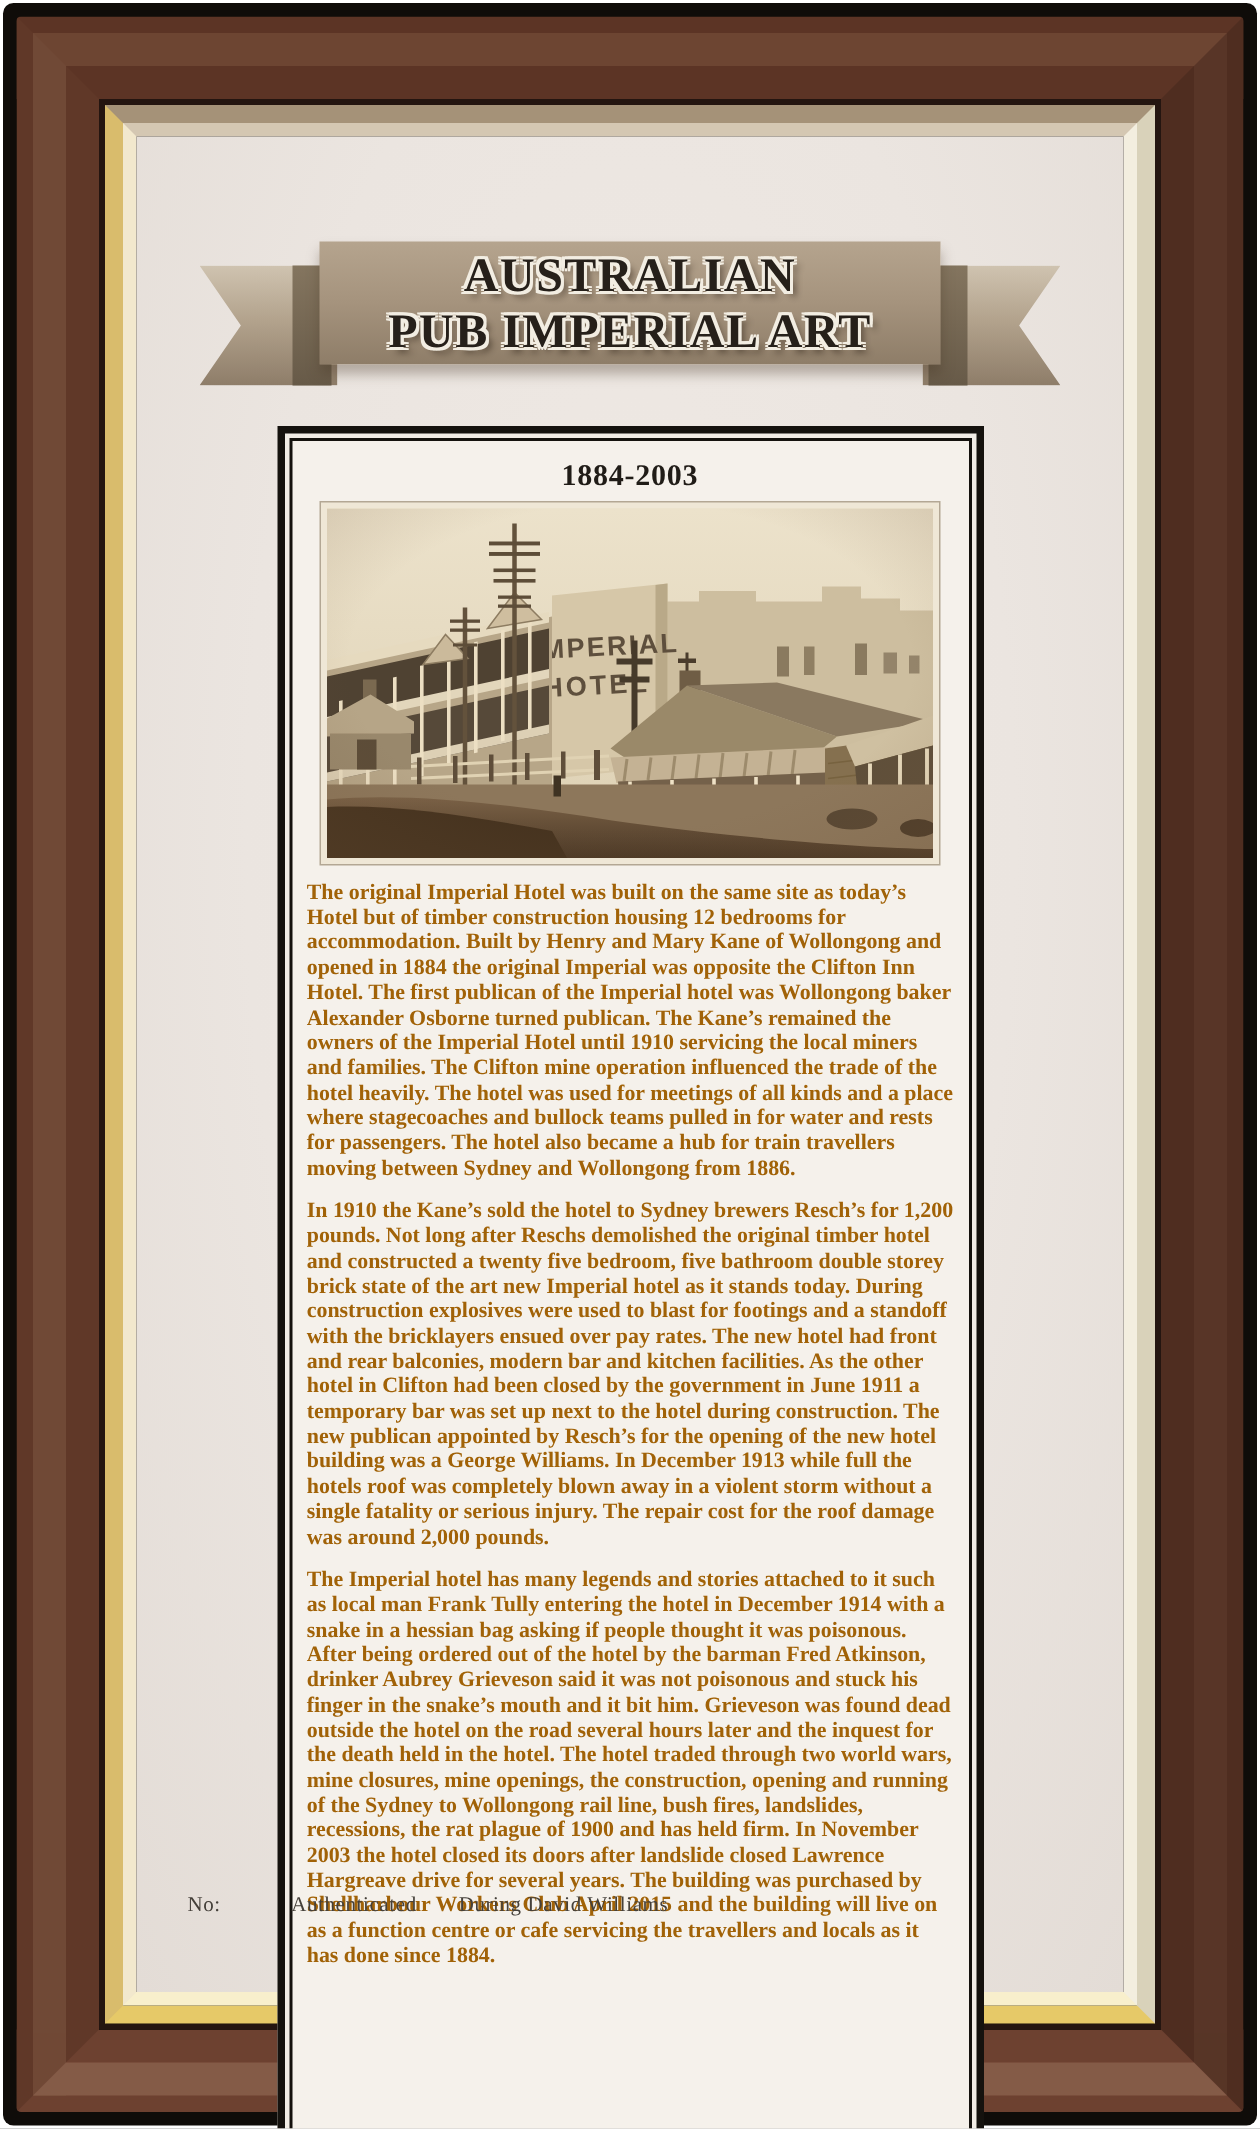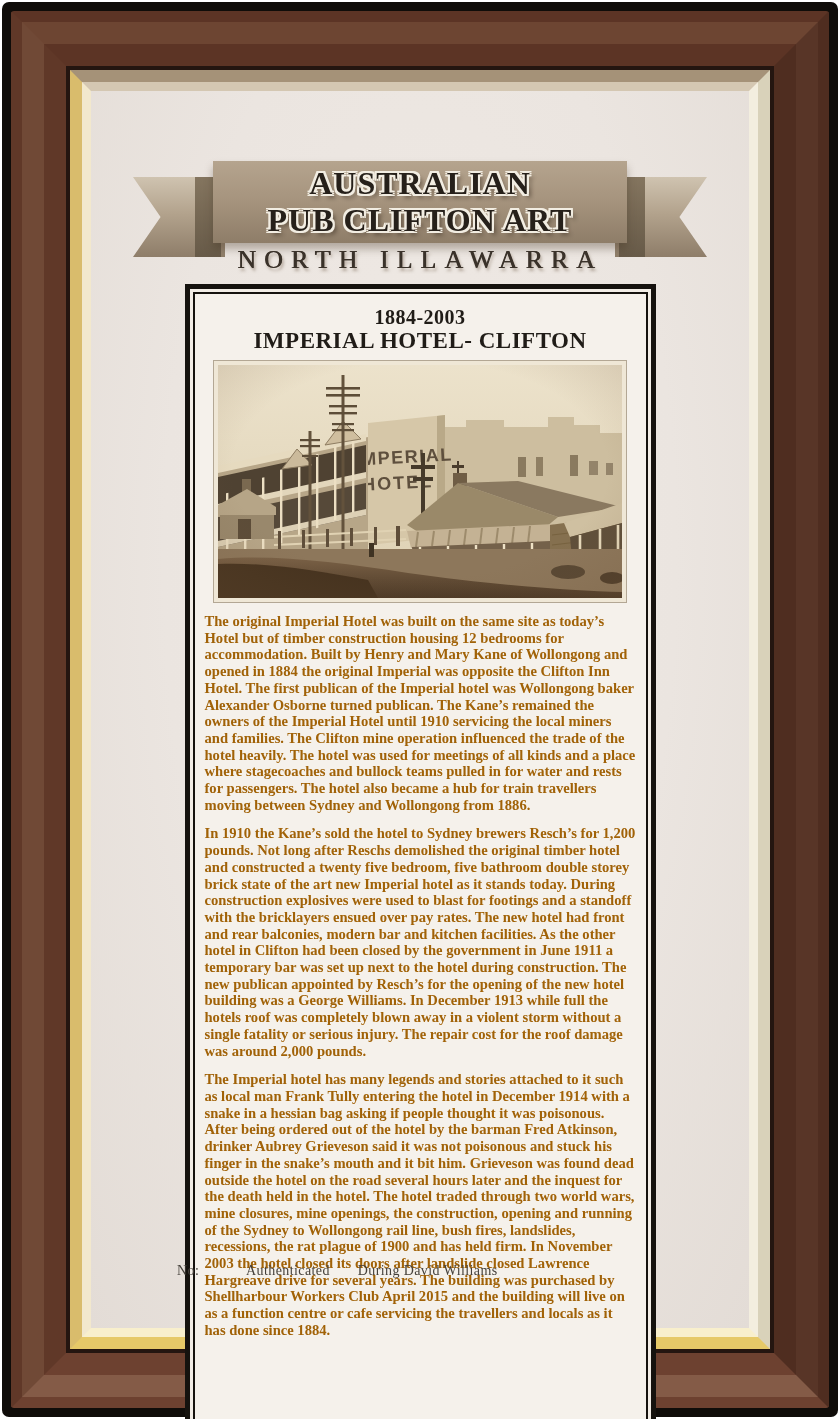--- a/index.html
+++ b/index.html
@@ -54,21 +54,21 @@
   .plaque-title{text-align:center;font-weight:bold;font-size:23px;line-height:26px;color:#201c17;letter-spacing:.5px;}
   
   .photo{display:block;width:404px;height:233px;margin:7px auto 0 auto;
       border:4px solid #efe7d6;outline:1px solid #b3a794;background:#e8dec7;}
   
   .body-text{margin:11px 1px 0 1px;}
   .body-text p{margin:0 0 12px 0;font-weight:bold;font-size:14.6px;line-height:16.7px;
       color:#a16207;text-align:left;}
   
   .auth-row{position:absolute;left:0;top:1172px;width:100%;font-size:14px;color:#45403a;letter-spacing:.4px;}
-  .auth-row .no-label{margin-left:86px;}
+  .auth-row .no-label{margin-left:34px;}
   .auth-row .auth-label{margin-left:43px;margin-top:36px;}
   .auth-row .auth-name{margin-left:24px;}
 </style>
 </head>
 <body>
 
 <div class="stage">
   <div class="frame-black"></div>
   <div class="frame-wood"></div>
   <div class="frame-darkline"></div>
@@ -77,29 +77,27 @@
 
   <div class="mat">
 
     <div class="banner">
       <div class="ribbon-tail left"></div>
       <div class="ribbon-tail right"></div>
       <div class="ribbon-fold left"></div>
       <div class="ribbon-fold right"></div>
       <div class="ribbon-band">
         <div class="bline">AUSTRALIAN</div>
-        <div class="bline">PUB CLIFTON ART</div>
+        <div class="bline">PUB IMPERIAL ART</div>
       </div>
-      <div class="subtitle">NORTH ILLAWARRA</div>
     </div>
 
     <div class="plaque">
       <div class="plaque-inner">
         <div class="years">1884-2003</div>
-        <div class="plaque-title">IMPERIAL HOTEL- CLIFTON</div>
 
         <svg class="photo" viewBox="0 0 404 233" xmlns="http://www.w3.org/2000/svg">
           <defs>
             <linearGradient id="sky" x1="0" y1="0" x2="0" y2="1">
               <stop offset="0" stop-color="#ece2cb"></stop>
                 <stop offset="1" stop-color="#ddd0b3"></stop>
             </linearGradient>
             <linearGradient id="road" x1="0" y1="0" x2="0" y2="1">
               <stop offset="0" stop-color="#7a6146"></stop>
                 <stop offset="1" stop-color="#4c3926"></stop>

